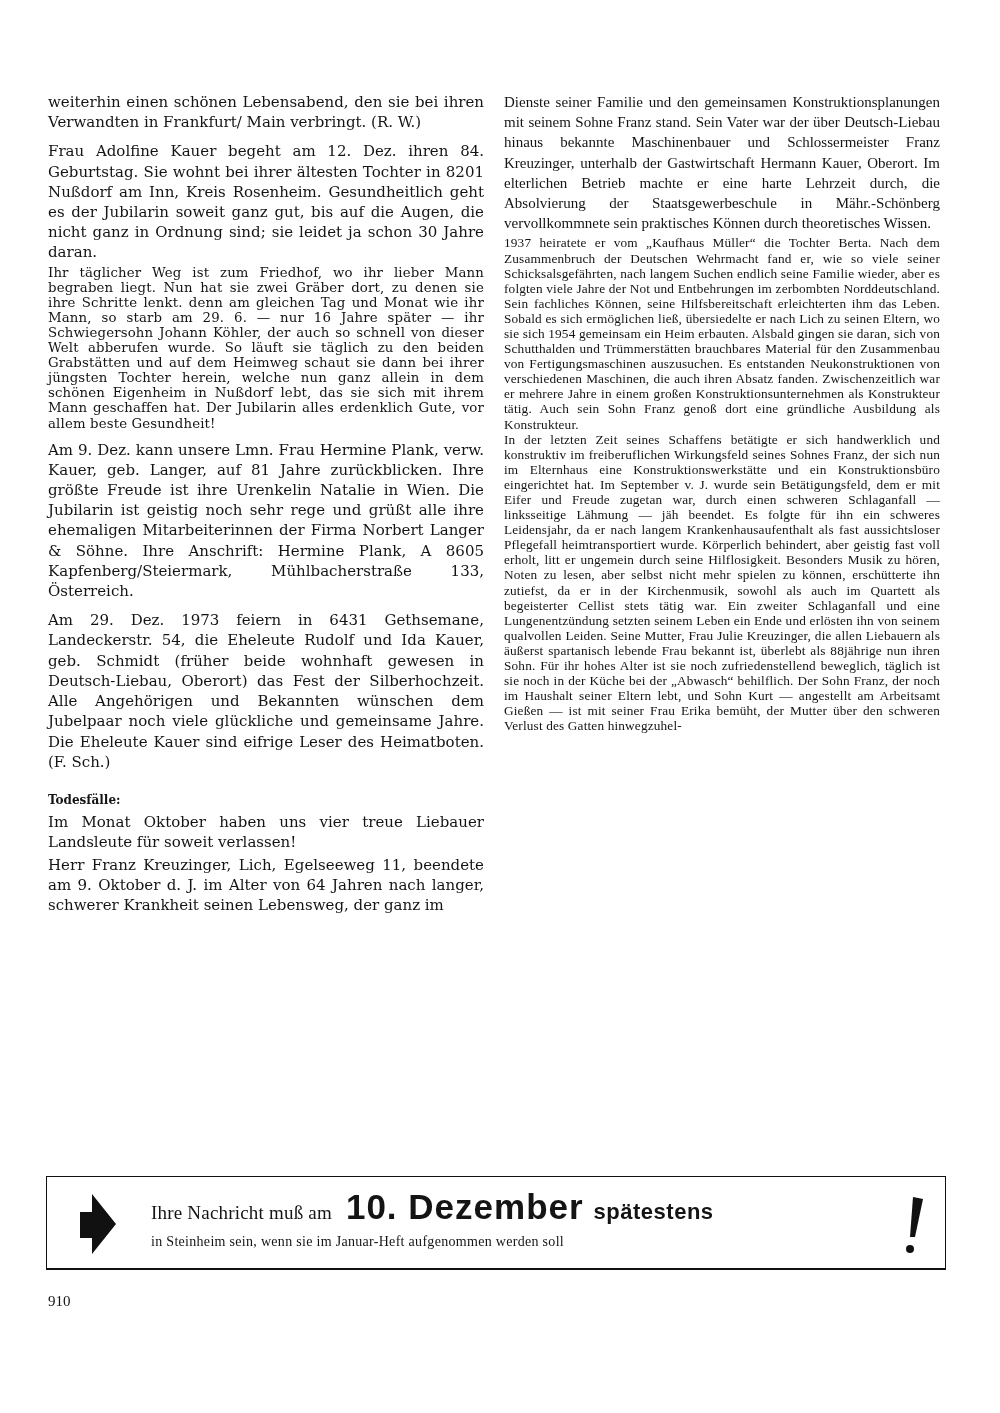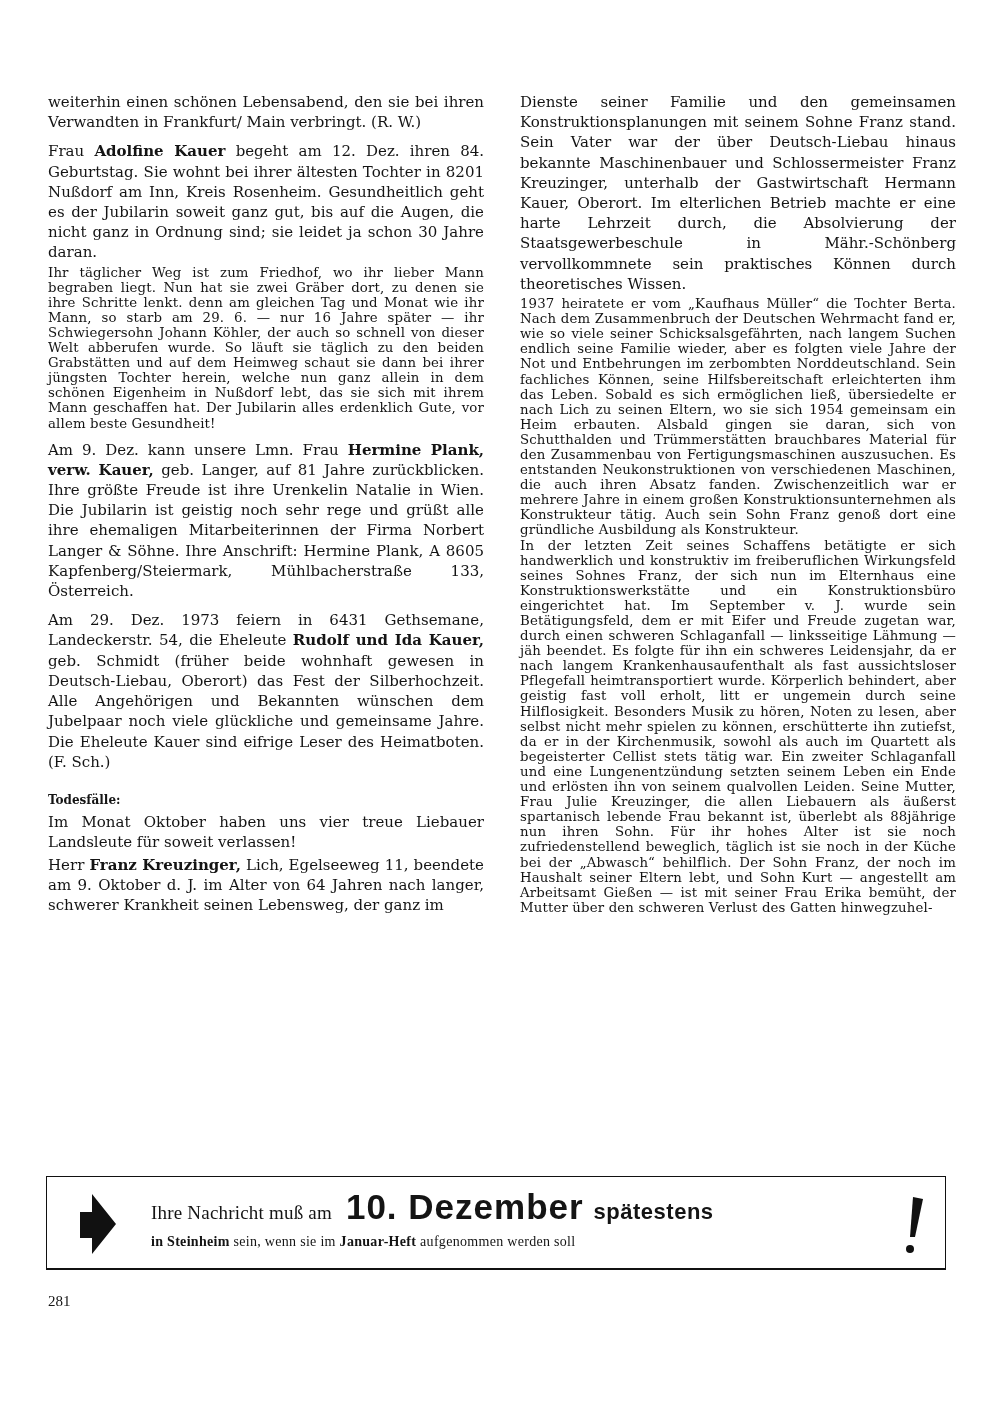--- a/index.html
+++ b/index.html
@@ -1,25 +1,25 @@
 <!DOCTYPE html>
 <html><head>
 <meta charset="utf-8">
 <style>
   html, body { margin: 0; padding: 0; background: #ffffff; }
   body { width: 1000px; height: 1413px; position: relative; overflow: hidden; color: #141414; font-family: "DejaVu Serif", "Liberation Serif", serif; }
   .col { position: absolute; top: 92px; width: 436px; }
   .col-left { left: 48px; }
-  .col-right { left: 520px; }
+  .col-right { left: 504px; font-family: Liberation Serif, serif; }
   p { margin: 0; text-align: justify; }
   .lg { font-size: 15px; line-height: 20.2px; }
   .sm { font-size: 13.3px; line-height: 15.1px; letter-spacing: 0.15px; }
   .gap { margin-top: 9px; }
   .gap-s { margin-top: 2px; }
-  b { font-weight: bold; }
+  b { font-weight: normal; }
   .heading { font-weight: bold; font-size: 12px; line-height: 20.2px; margin-top: 18px; }
   .notice {
     position: absolute; left: 46px; top: 1176px; width: 900px; height: 94px;
     border: 1.5px solid #111; border-bottom-width: 2.5px; box-sizing: border-box;
   }
   .arrow { position: absolute; left: 33px; top: 17px; width: 36px; height: 60px; }
   .notice-line1 { position: absolute; left: 104px; top: 10px; white-space: nowrap; font-family: "Liberation Serif", serif; }
   .n1a { font-size: 19px; letter-spacing: 0.2px; }
   .n1b { font-family: "Liberation Sans", sans-serif; font-weight: bold; font-size: 35px; letter-spacing: 1px; margin-left: 14px; }
   .n1c { font-family: "Liberation Sans", sans-serif; font-weight: bold; font-size: 22px; margin-left: 10px; letter-spacing: 0.5px; }
@@ -56,13 +56,13 @@
   </div>
   <div class="notice-line2">
     <b>in Steinheim</b><span> sein, wenn sie im </span><b>Januar-Heft</b><span> aufgenommen werden soll</span>
   </div>
   <svg class="excl" viewBox="0 0 22 58">
     <polygon points="10,0 20,2 12,40 7,40" fill="#111"></polygon>
     <circle cx="7" cy="52" r="4" fill="#111"></circle>
   </svg>
 </div>
 
-<div class="pagenum">281</div>
+<div class="pagenum">910</div>
 
 </body></html>

